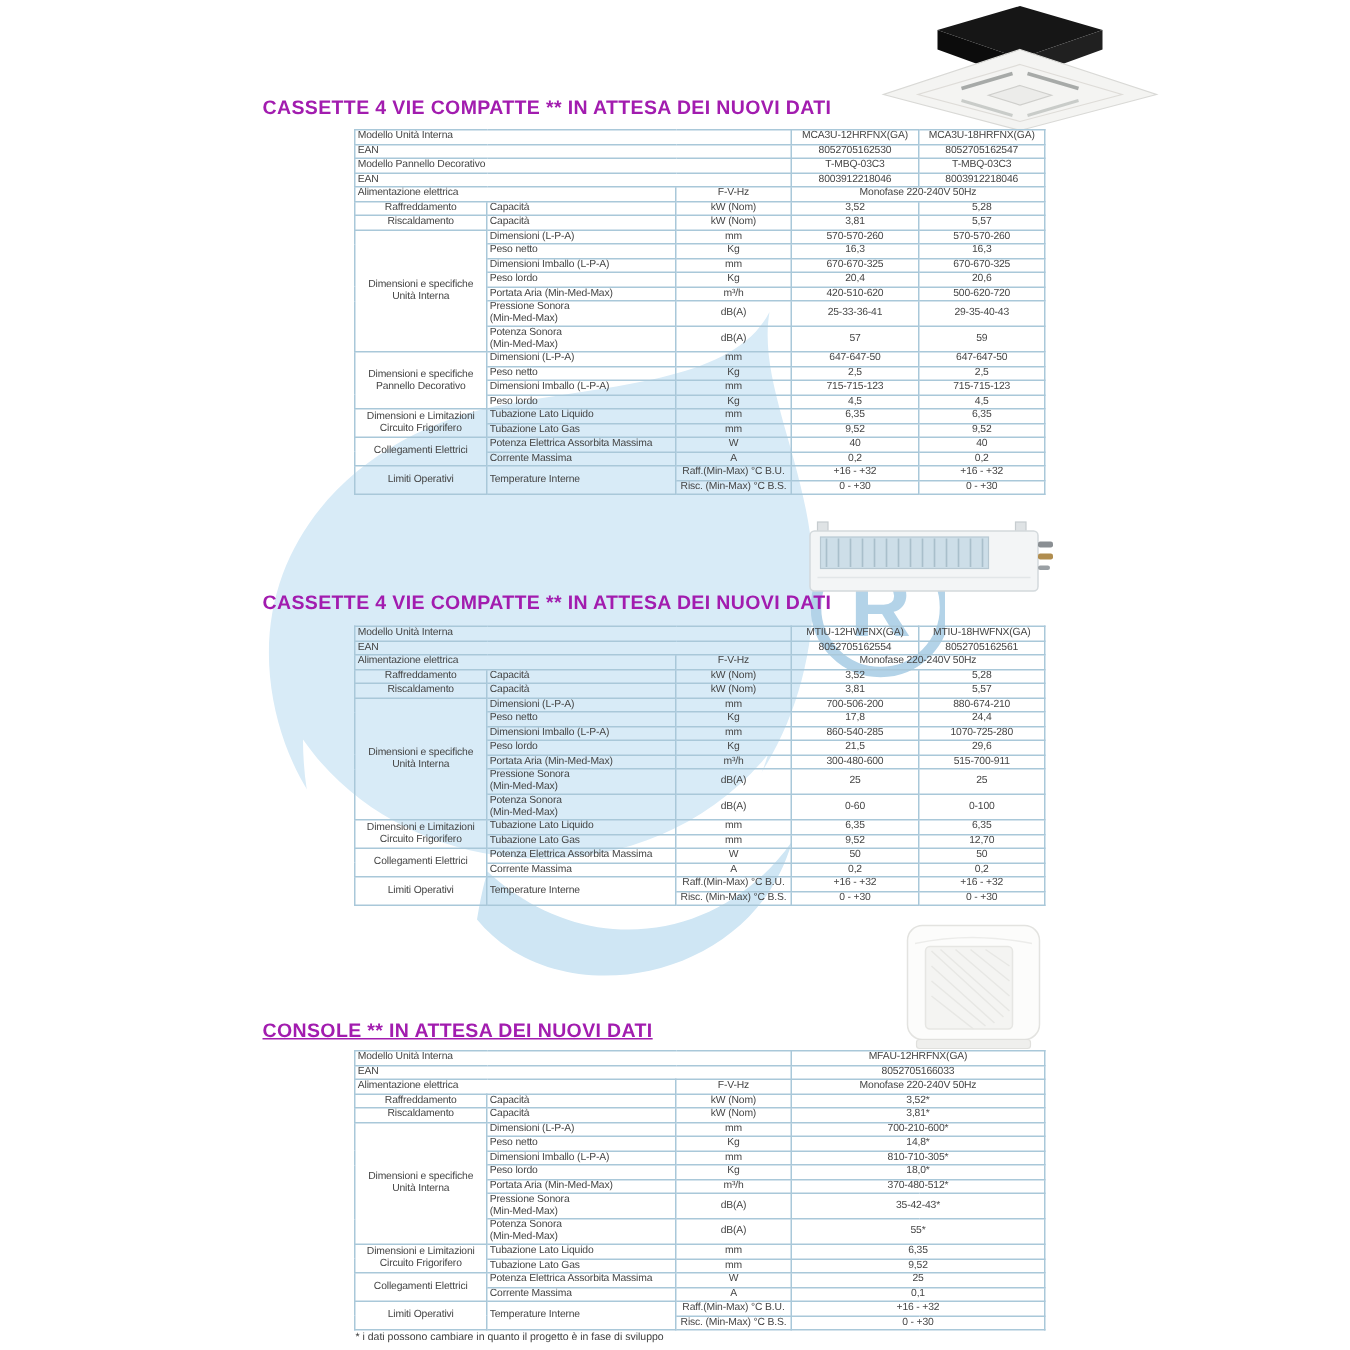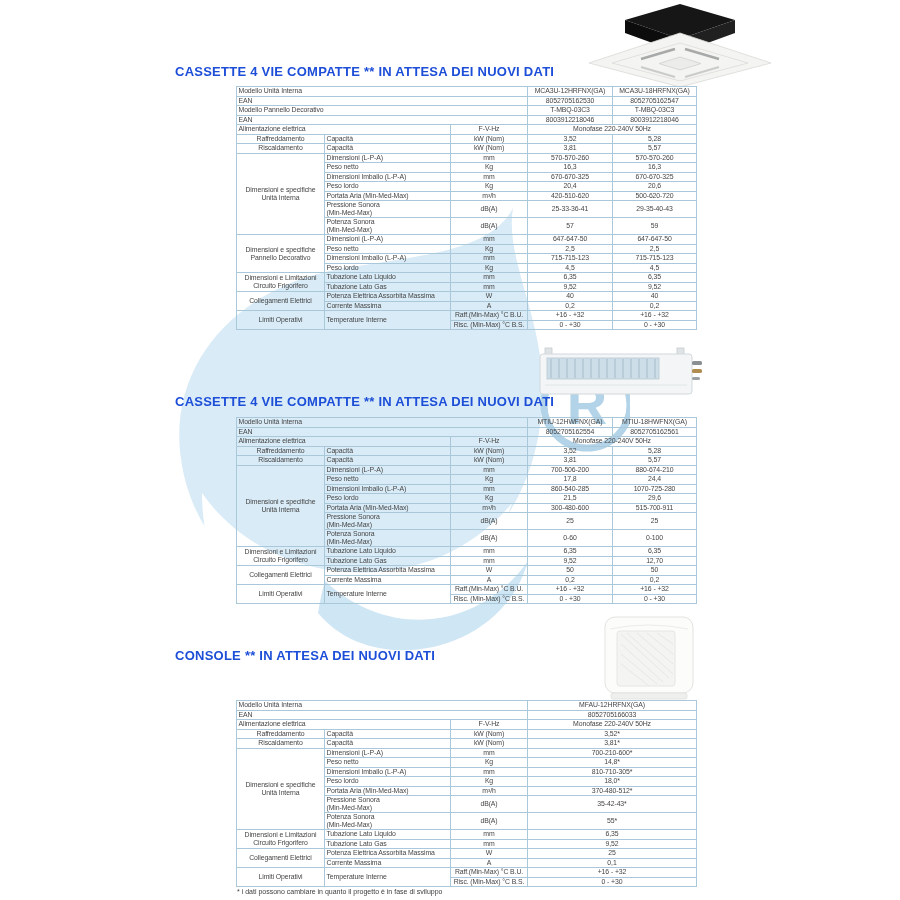--- a/index.html
+++ b/index.html
@@ -1,21 +1,21 @@
 <!DOCTYPE html>
 <html><head>
 <meta charset="utf-8">
 <style>
   html,body{margin:0;padding:0;background:#ffffff;}
   .page{position:relative;width:900px;height:900px;background:#ffffff;overflow:hidden;
         font-family:"Liberation Sans",sans-serif;}
   
-  .sec-title{position:absolute;left:175px;margin:0;color:#1d4ed8;font-size:13px;
+  .sec-title{position:absolute;left:175px;margin:0;color:#a21caf;font-size:13px;
              font-weight:bold;letter-spacing:.25px;z-index:2;white-space:nowrap;}
-  .t-one{top:64px;} .t-two{top:394px;} .t-three{top:648px;}
+  .t-one{top:64px;} .t-two{top:394px;} .t-three{top:679px;text-decoration:underline;}
   
   .wm{position:absolute;left:150px;top:193px;z-index:0;}
   
   .prod{position:absolute;z-index:1;}
   .p-one{left:583px;top:3px;} .p-two{left:537px;top:344px;} .p-three{left:597px;top:614px;}
   
   table.spec{position:absolute;z-index:2;border-collapse:collapse;table-layout:fixed;
              width:461px;background:transparent;}
   .tb0{left:236px;top:86px;} .tb1{left:236px;top:417px;} .tb2{left:236px;top:700px;}
   table.spec td{border:1px solid #a9c8d9;font-size:6.9px;letter-spacing:-0.1px;

